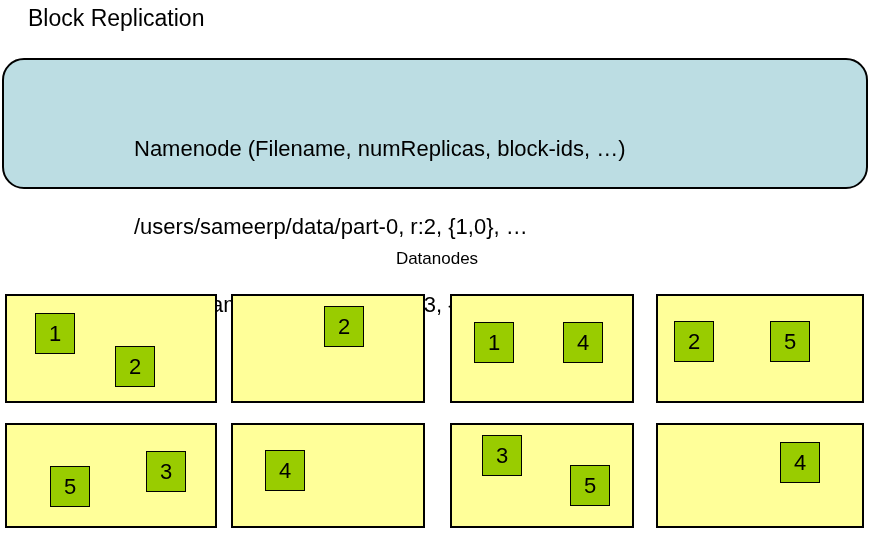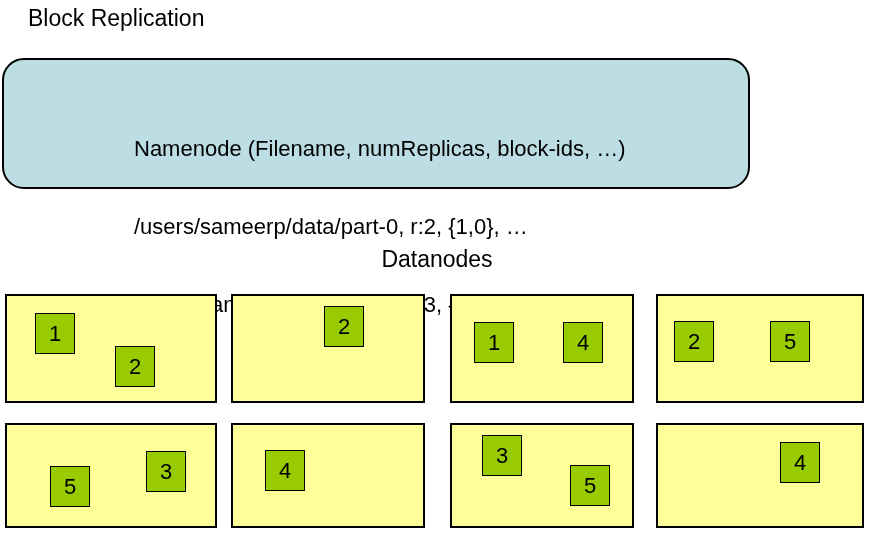--- a/index.html
+++ b/index.html
@@ -10,33 +10,33 @@
   }
   html,body{margin:0;padding:0;background:#ffffff;}
   body{width:874px;height:536px;overflow:hidden;
        font-family:"Liberation Sans", sans-serif;color:#000;}
   .page{position:relative;width:874px;height:536px;}
   .title{
     position:absolute;top:5px;left:0;width:100%;
     text-align:left;font-size:23px;line-height:26px;padding-left:28px;
   }
   .namenode-box{
-    position:absolute;left:2px;top:58px;width:748px;height:131px;
+    position:absolute;left:2px;top:58px;width:866px;height:131px;
     background:var(--namenode-fill);
     border:2px solid var(--line);
     border-radius:22px;
     box-sizing:border-box;
   }
   .namenode-text{
     position:absolute;left:130px;top:24px;
     font-size:22px;line-height:26px;white-space:pre;
   }
   .subtitle{
     position:absolute;top:246px;left:0;width:100%;
-    text-align:center;font-size:23px;line-height:26px;
+    text-align:center;font-size:17px;line-height:26px;
   }
   .datanode{
     position:absolute;
     background:var(--datanode-fill);
     border:2px solid var(--line);
     box-sizing:border-box;
   }
   .block{
     position:absolute;width:40px;height:41px;
     background:var(--block-fill);

